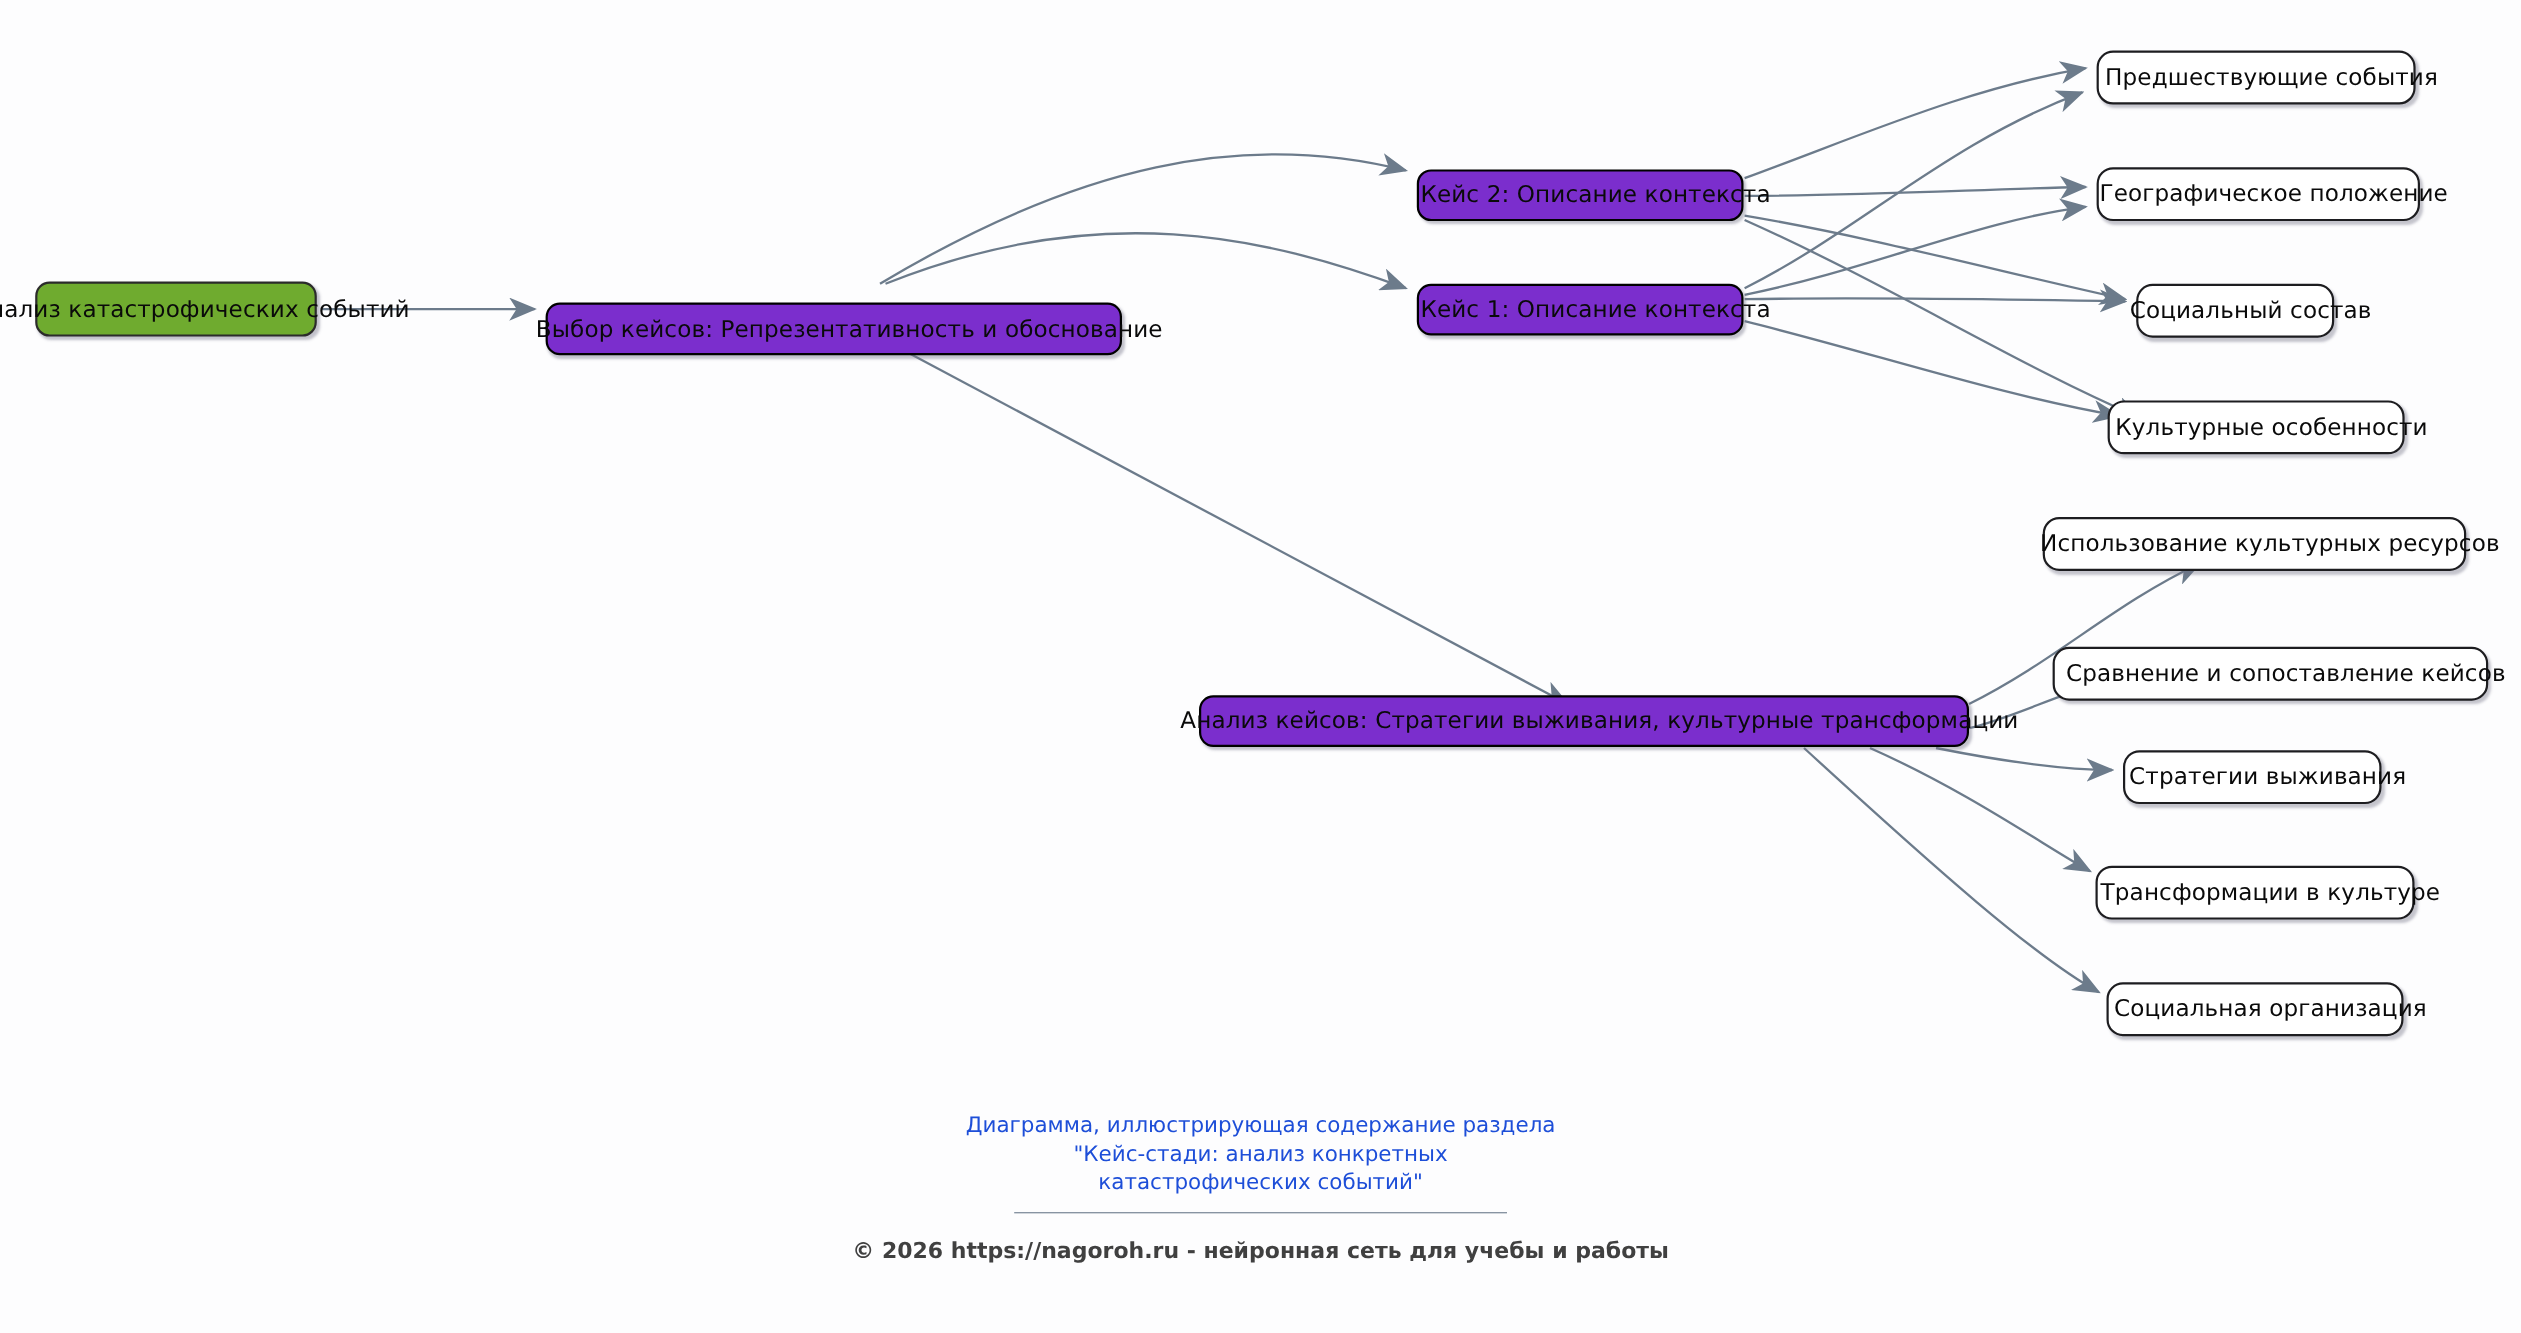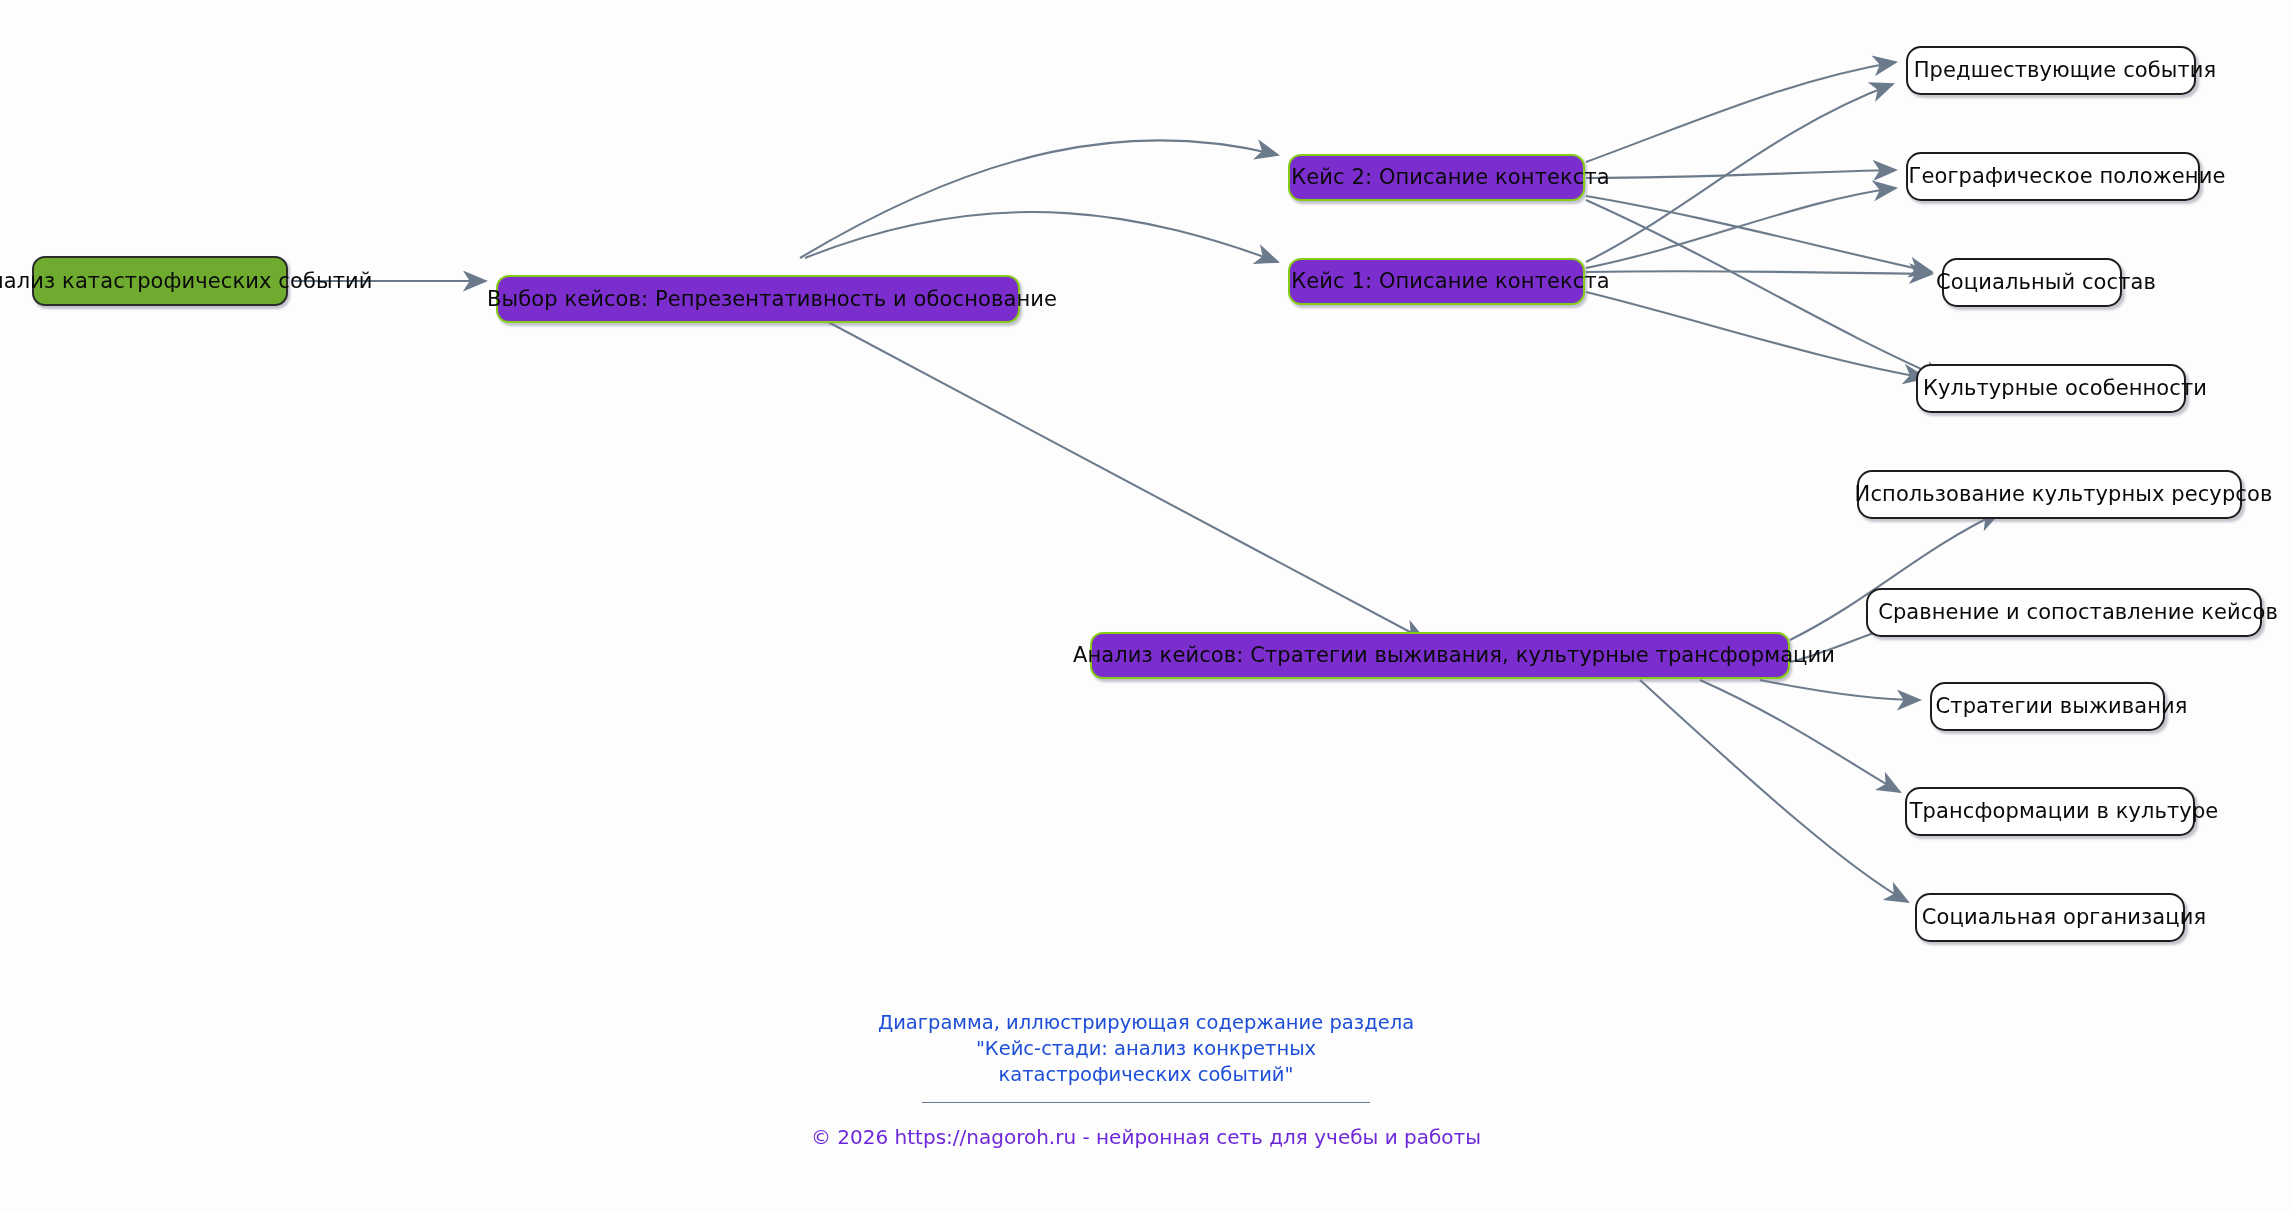--- a/index.html
+++ b/index.html
@@ -36,21 +36,21 @@
     padding-left: 28px;
   }
   .node-green {
     background: #6fab2f;
     border: 2px solid #2b2b2b;
     border-radius: 13px;
     box-shadow: 2px 2.5px 2.5px rgba(120,120,140,0.45);
   }
   .node-purple {
     background: #7b2ecd;
-    border: 2px solid #84cc16;
+    border: 2px solid #000000;
     border-radius: 13px;
     box-shadow: 2px 2.5px 2.5px rgba(120,120,140,0.45);
   }
   .node-plain {
     background: #ffffff;
     border: 2px solid #1d1d20;
     border-radius: 15px;
     box-shadow: 2.5px 3px 2.5px rgba(110,110,130,0.40);
   }
   #footer {
@@ -69,22 +69,22 @@
   }
   #divider {
     width: 448px;
     height: 0;
     border-top: 1.6px solid #6b7b8c;
     margin: 14px auto 0 auto;
   }
   #copyright {
     margin-top: 22px;
     font-size: 20px;
-    color: #6d28d9;
-    font-weight: normal;
+    color: #404040;
+    font-weight: bold;
   }
 </style>
 </head>
 <body>
 
 <div id="stage">
 
   <svg id="edges" viewBox="0 0 2292 1212">
     <defs>
       <marker id="ah" viewBox="0 0 12 10" refX="11" refY="5" markerWidth="12" markerHeight="10" orient="auto-start-reverse">

